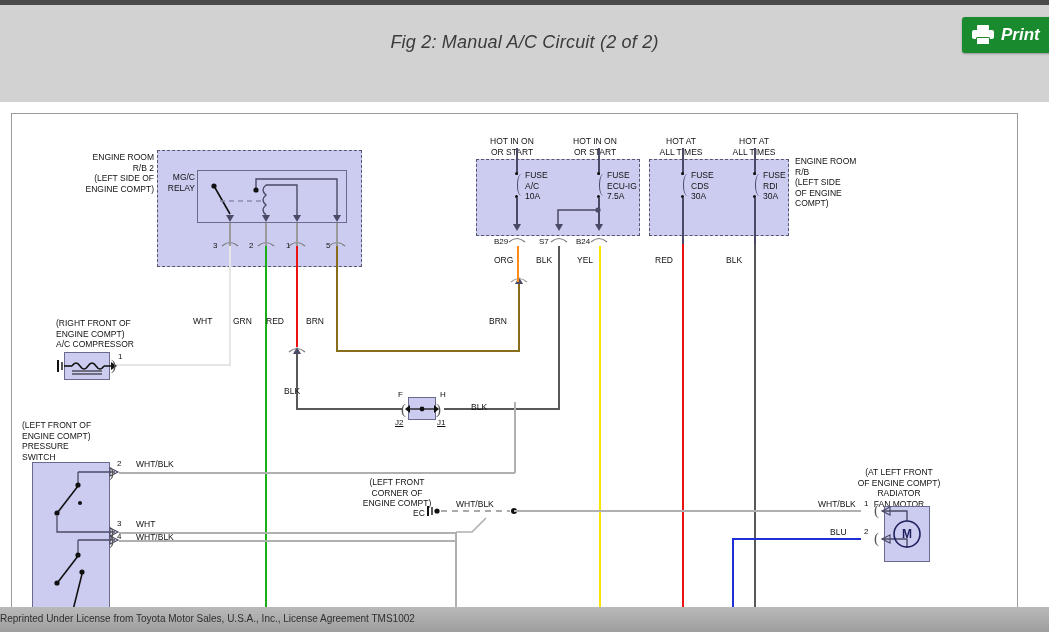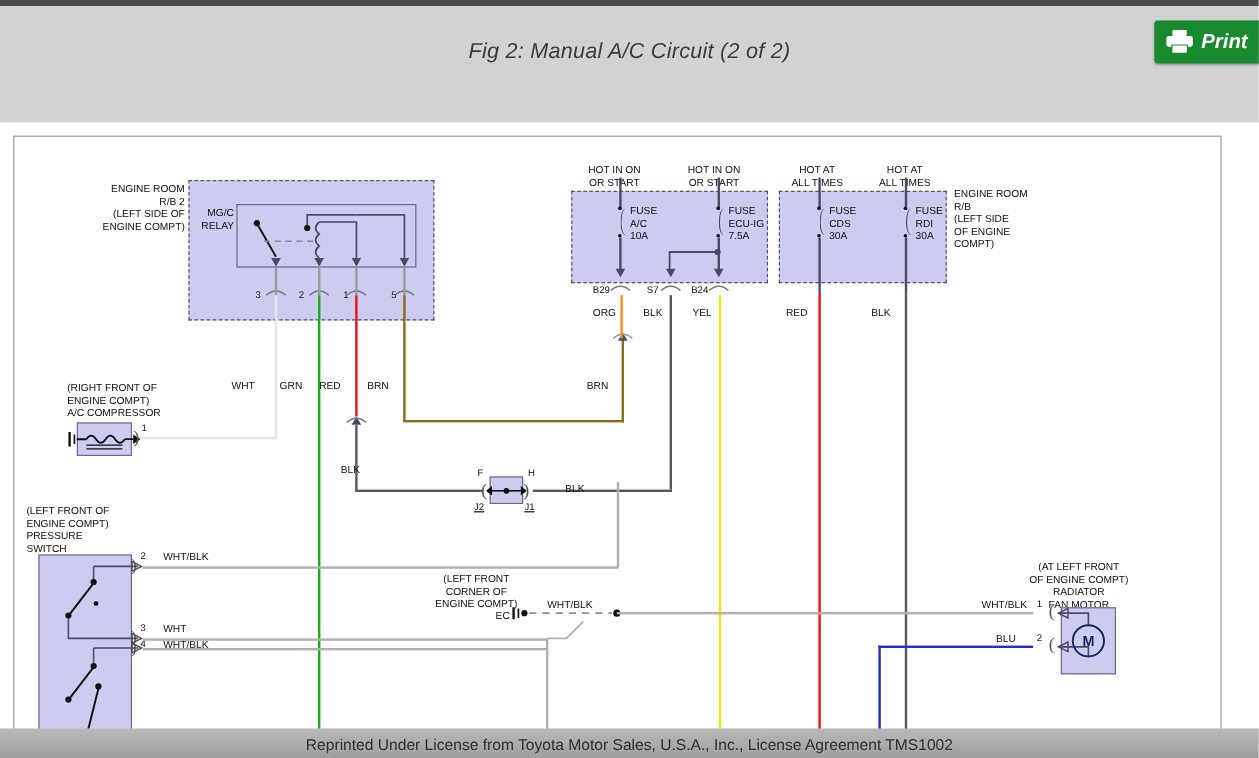--- a/index.html
+++ b/index.html
@@ -30,22 +30,22 @@
   
   #diagram-frame{
     position:absolute;left:11px;top:113px;width:1005px;height:500px;
     background:#ffffff;border:1px solid #9b9b9b;overflow:hidden;
   }
   #footer-bar{
     position:absolute;left:0;top:607px;width:1049px;height:25px;
     background:linear-gradient(#b9b9b9,#9e9e9e);
   }
   #footer-text{
-    position:absolute;left:0;top:613px;width:1049px;text-align:center;
-    font-size:13px;color:#2f2f2f;
+    position:absolute;left:0;top:613px;width:1049px;text-align:left;
+    font-size:10px;color:#2f2f2f;
   }
 
   
   .lbl{position:absolute;font-size:8.5px;color:#111;line-height:10.5px;white-space:pre;}
   .lbl.r{text-align:right;}
   .lbl.c{text-align:center;}
   .box-blue{position:absolute;background:#ccccf0;border:1px solid #6a6a8c;box-sizing:border-box;}
   .box-dash{position:absolute;background:#ccccf0;border:1px dashed #55556e;box-sizing:border-box;}
   .wire{position:absolute;background:#6d6d6d;}
   .v{width:1.6px;}

